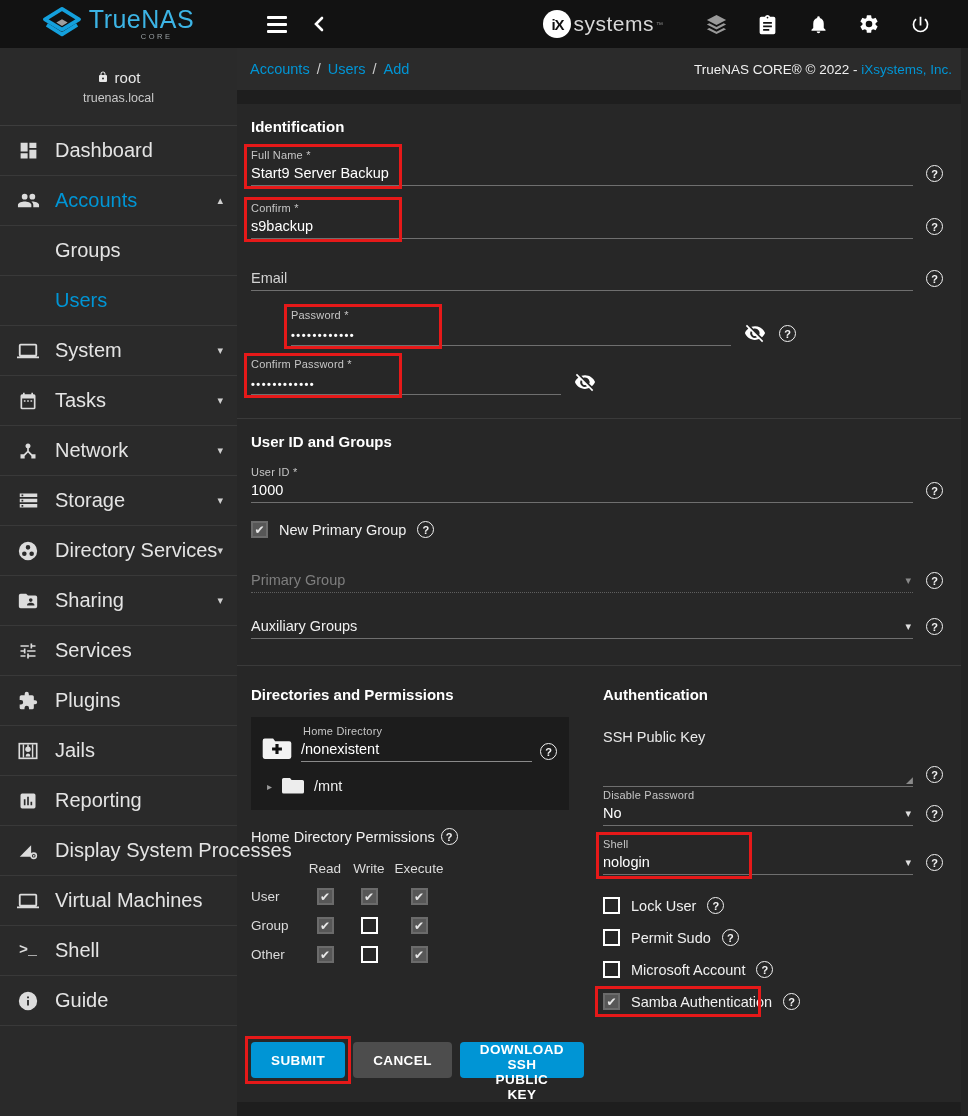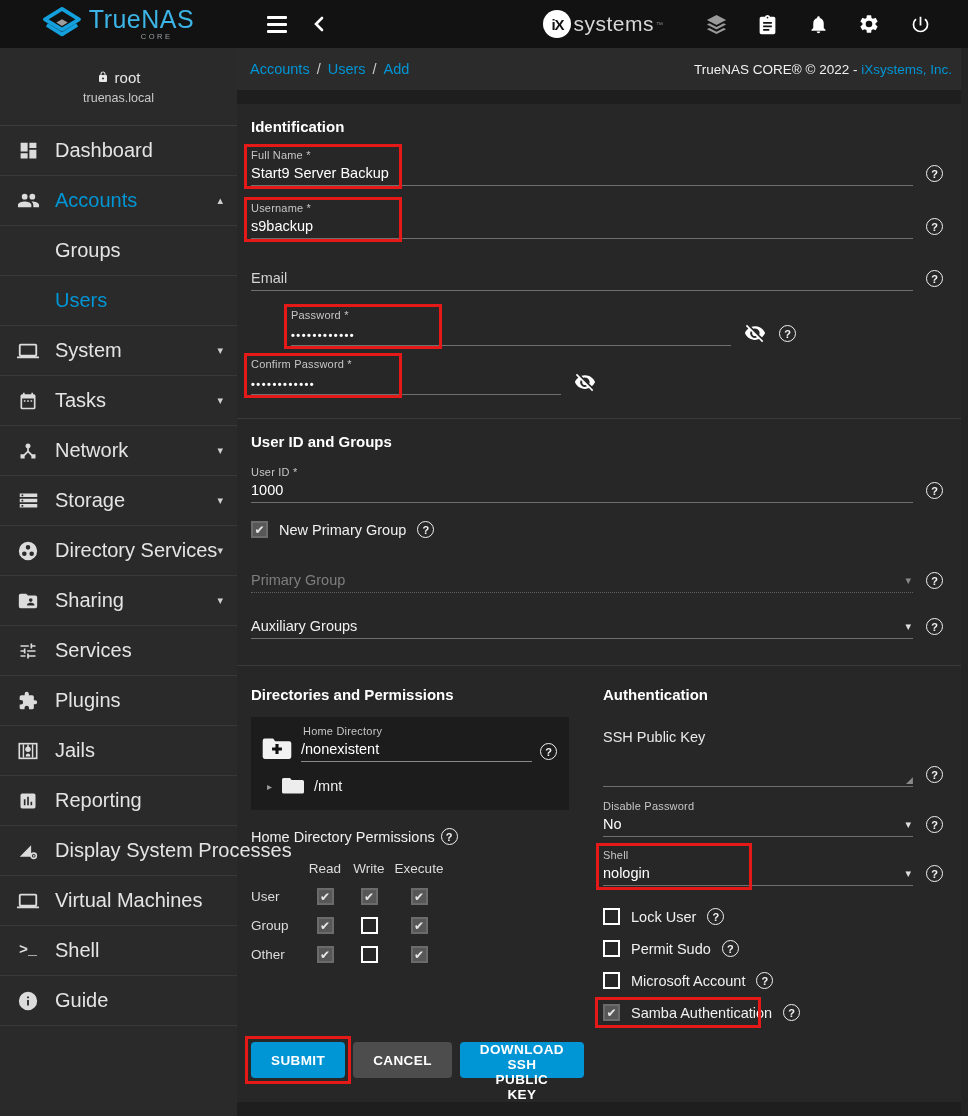--- a/index.html
+++ b/index.html
@@ -344,21 +344,21 @@
       <div class="frow" style="margin-top:14px;">
         <div class="field redbox">
           <div class="flabel">Full Name *</div>
           <div class="fvalue">Start9 Server Backup</div>
         </div>
         <span class="help">?</span>
       </div>
 
       <div class="frow">
         <div class="field redbox">
-          <div class="flabel">Username *</div>
+          <div class="flabel">Confirm *</div>
           <div class="fvalue">s9backup</div>
         </div>
         <span class="help">?</span>
       </div>
 
       <div class="frow ph" style="margin-top:27px;">
         <div class="field">
           <div class="fvalue">Email</div>
         </div>
         <span class="help">?</span>
@@ -524,21 +524,21 @@
         <div class="sec-title">Authentication</div>
 
         <div class="ssh-label">SSH Public Key</div>
         <div class="ssh-row">
           <div class="ssh-field">
             <span class="resize">◢</span>
           </div>
           <span class="help">?</span>
         </div>
 
-        <div class="frow" style="margin-top:13px;">
+        <div class="frow" style="margin-top:2px;">
           <div class="field">
             <div class="flabel">Disable Password</div>
             <div class="fvalue">No</div>
             <span class="ddarrow">▾</span>
           </div>
           <span class="help">?</span>
         </div>
 
         <div class="frow" style="margin-top:12px;">
           <div class="field shell-red">

